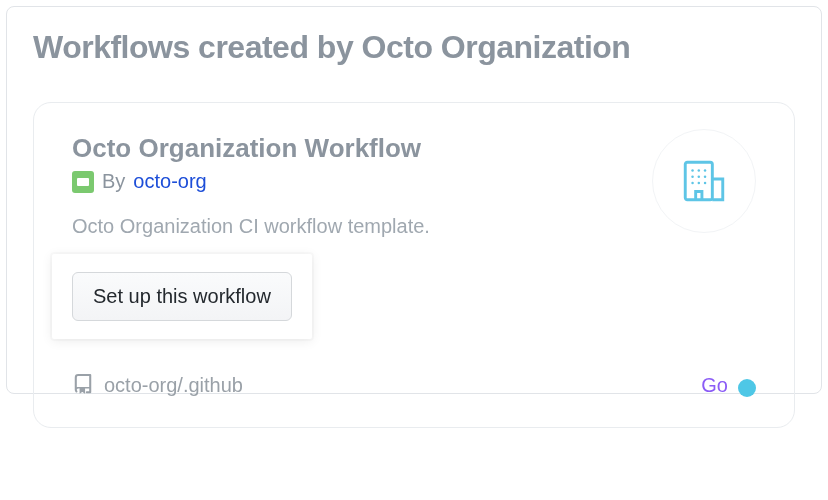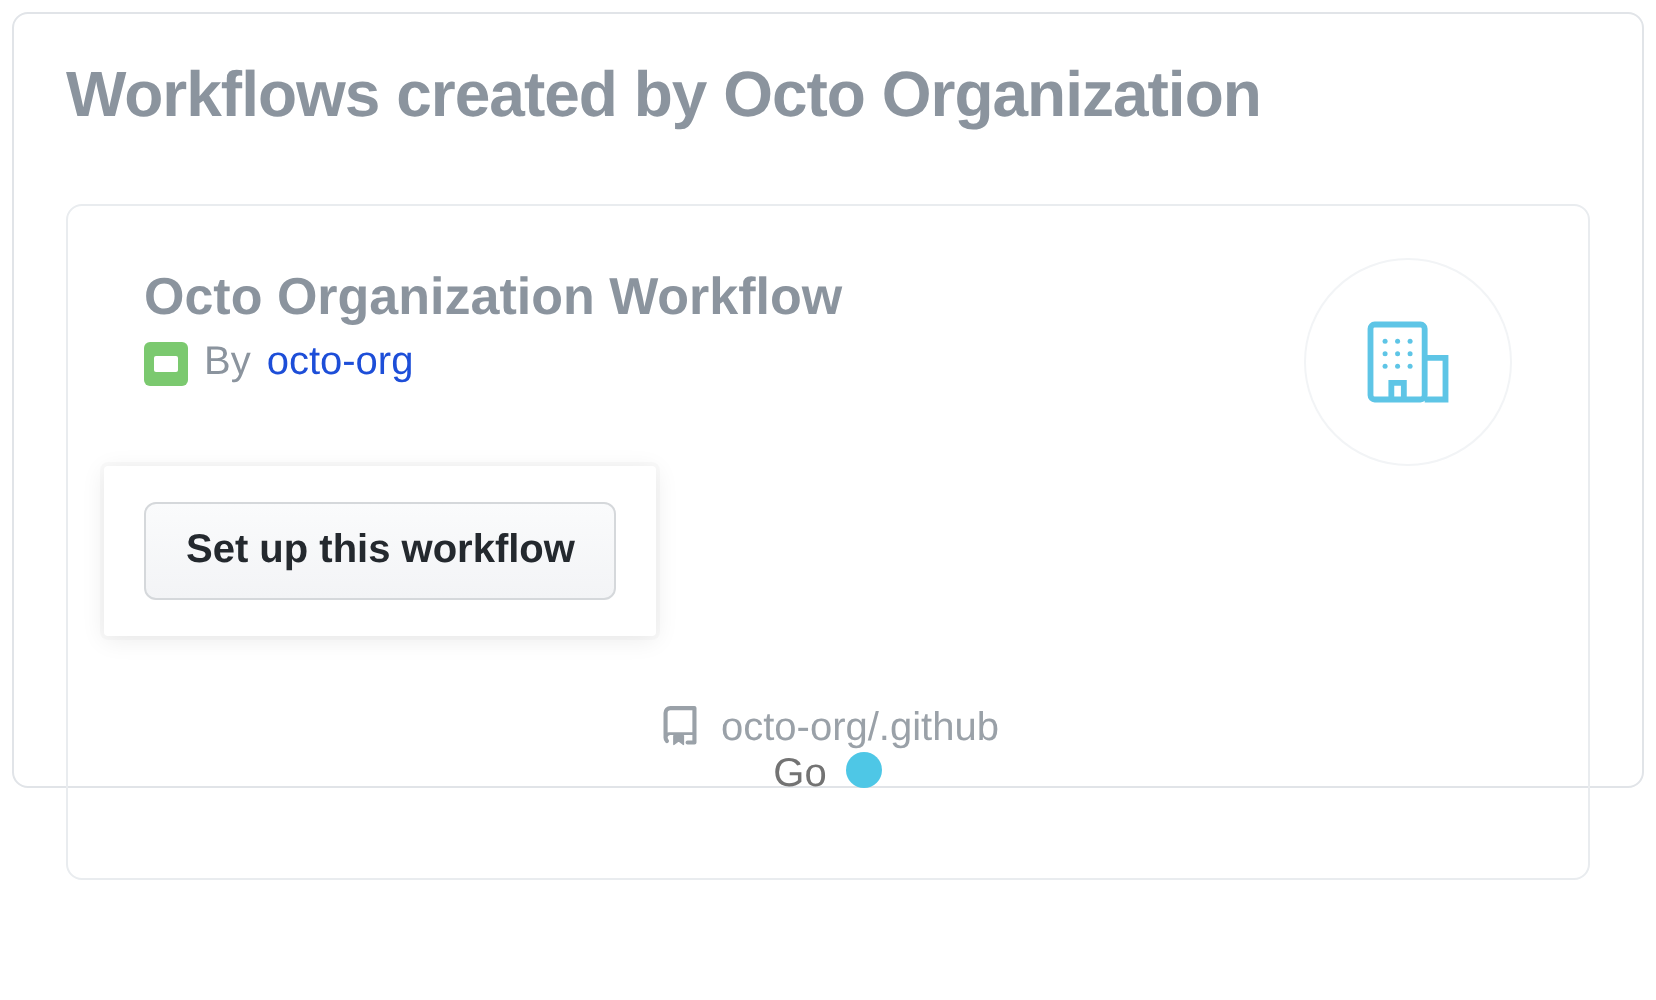--- a/index.html
+++ b/index.html
@@ -21,22 +21,22 @@
   }
   .panel-title {
     font-size: 32px;
     font-weight: 600;
     color: #8b949e;
     margin: 2px 0 22px 0;
     letter-spacing: -0.5px;
   }
   .card {
     border: 1px solid #e9ecef;
-    border-radius: 8px;
-    padding: 30px 38px 40px 38px;
+    border-radius: 18px;
+    padding: 30px 38px 30px 38px;
     position: relative;
     margin-top: 36px;
   }
   .card-header {
     display: flex;
     justify-content: space-between;
     align-items: flex-start;
   }
   .card-title-block {
     flex: 1;
@@ -93,48 +93,47 @@
     background: #ffffff;
     padding: 18px 20px;
     margin-left: -20px;
     margin-right: 320px;
     box-shadow: 0 0 0 2px rgba(0,0,0,0.02), 0 2px 12px rgba(0,0,0,0.08);
     border-radius: 2px;
     display: inline-block;
   }
   .setup-button {
     font-size: 20px;
-    font-weight: 700;
+    font-weight: 400;
     color: #24292e;
     background: linear-gradient(#fafbfc, #f3f4f6);
     border: 1px solid #d5d8db;
     border-radius: 6px;
     padding: 12px 20px;
     cursor: pointer;
   }
   .card-footer {
     display: flex;
     align-items: center;
     justify-content: space-between;
     margin-top: 34px;
-    flex-direction: column;
   }
   .repo {
     display: flex;
     align-items: center;
     gap: 10px;
     font-size: 20px;
     color: #9aa1a8;
   }
   .lang {
     display: flex;
-    align-items: flex-start;
+    align-items: flex-end;
     gap: 10px;
     font-size: 20px;
-    color: #737373;
+    color: #8b5cf6;
   }
   .lang-dot {
     width: 18px;
     height: 18px;
     border-radius: 50%;
     background: #4ec7e6;
   }
   svg { display: block; }
 </style>
 </head>
@@ -147,20 +146,21 @@
     <div class="card-header">
       <div class="card-title-block">
         <h3 class="card-title">Octo Organization Workflow</h3>
         <div class="byline">
           <span class="avatar">
               <span class="avatar-inner"></span>
             </span>
           <span class="by-label">By</span>
           <span class="author">octo-org</span>
         </div>
+        <p class="description">Octo Organization CI workflow template.</p>
       </div>
       <div class="icon-circle">
         <svg width="50" height="50" viewBox="0 0 24 24" fill="none" stroke="#5ec5e6" stroke-width="1.4">
           <rect x="3" y="3" width="13" height="18" rx="1"></rect>
           <path d="M16 11 h5 v10 h-5"></path>
           <circle cx="6.5" cy="7" r="0.6" fill="#5ec5e6" stroke="none"></circle>
           <circle cx="9.5" cy="7" r="0.6" fill="#5ec5e6" stroke="none"></circle>
           <circle cx="12.5" cy="7" r="0.6" fill="#5ec5e6" stroke="none"></circle>
           <circle cx="6.5" cy="10" r="0.6" fill="#5ec5e6" stroke="none"></circle>
           <circle cx="9.5" cy="10" r="0.6" fill="#5ec5e6" stroke="none"></circle>

